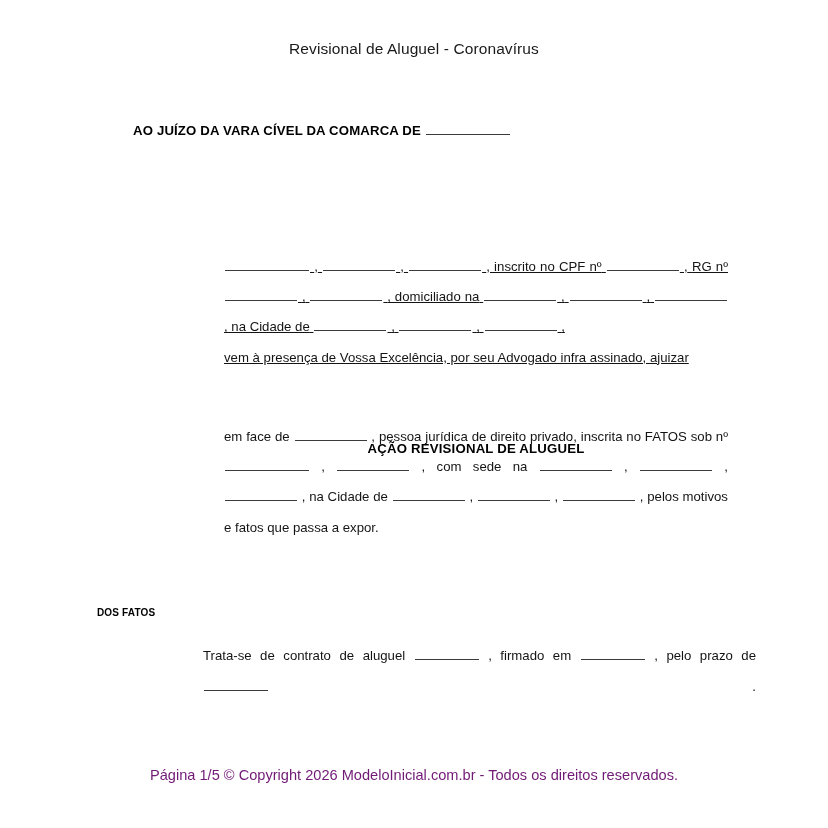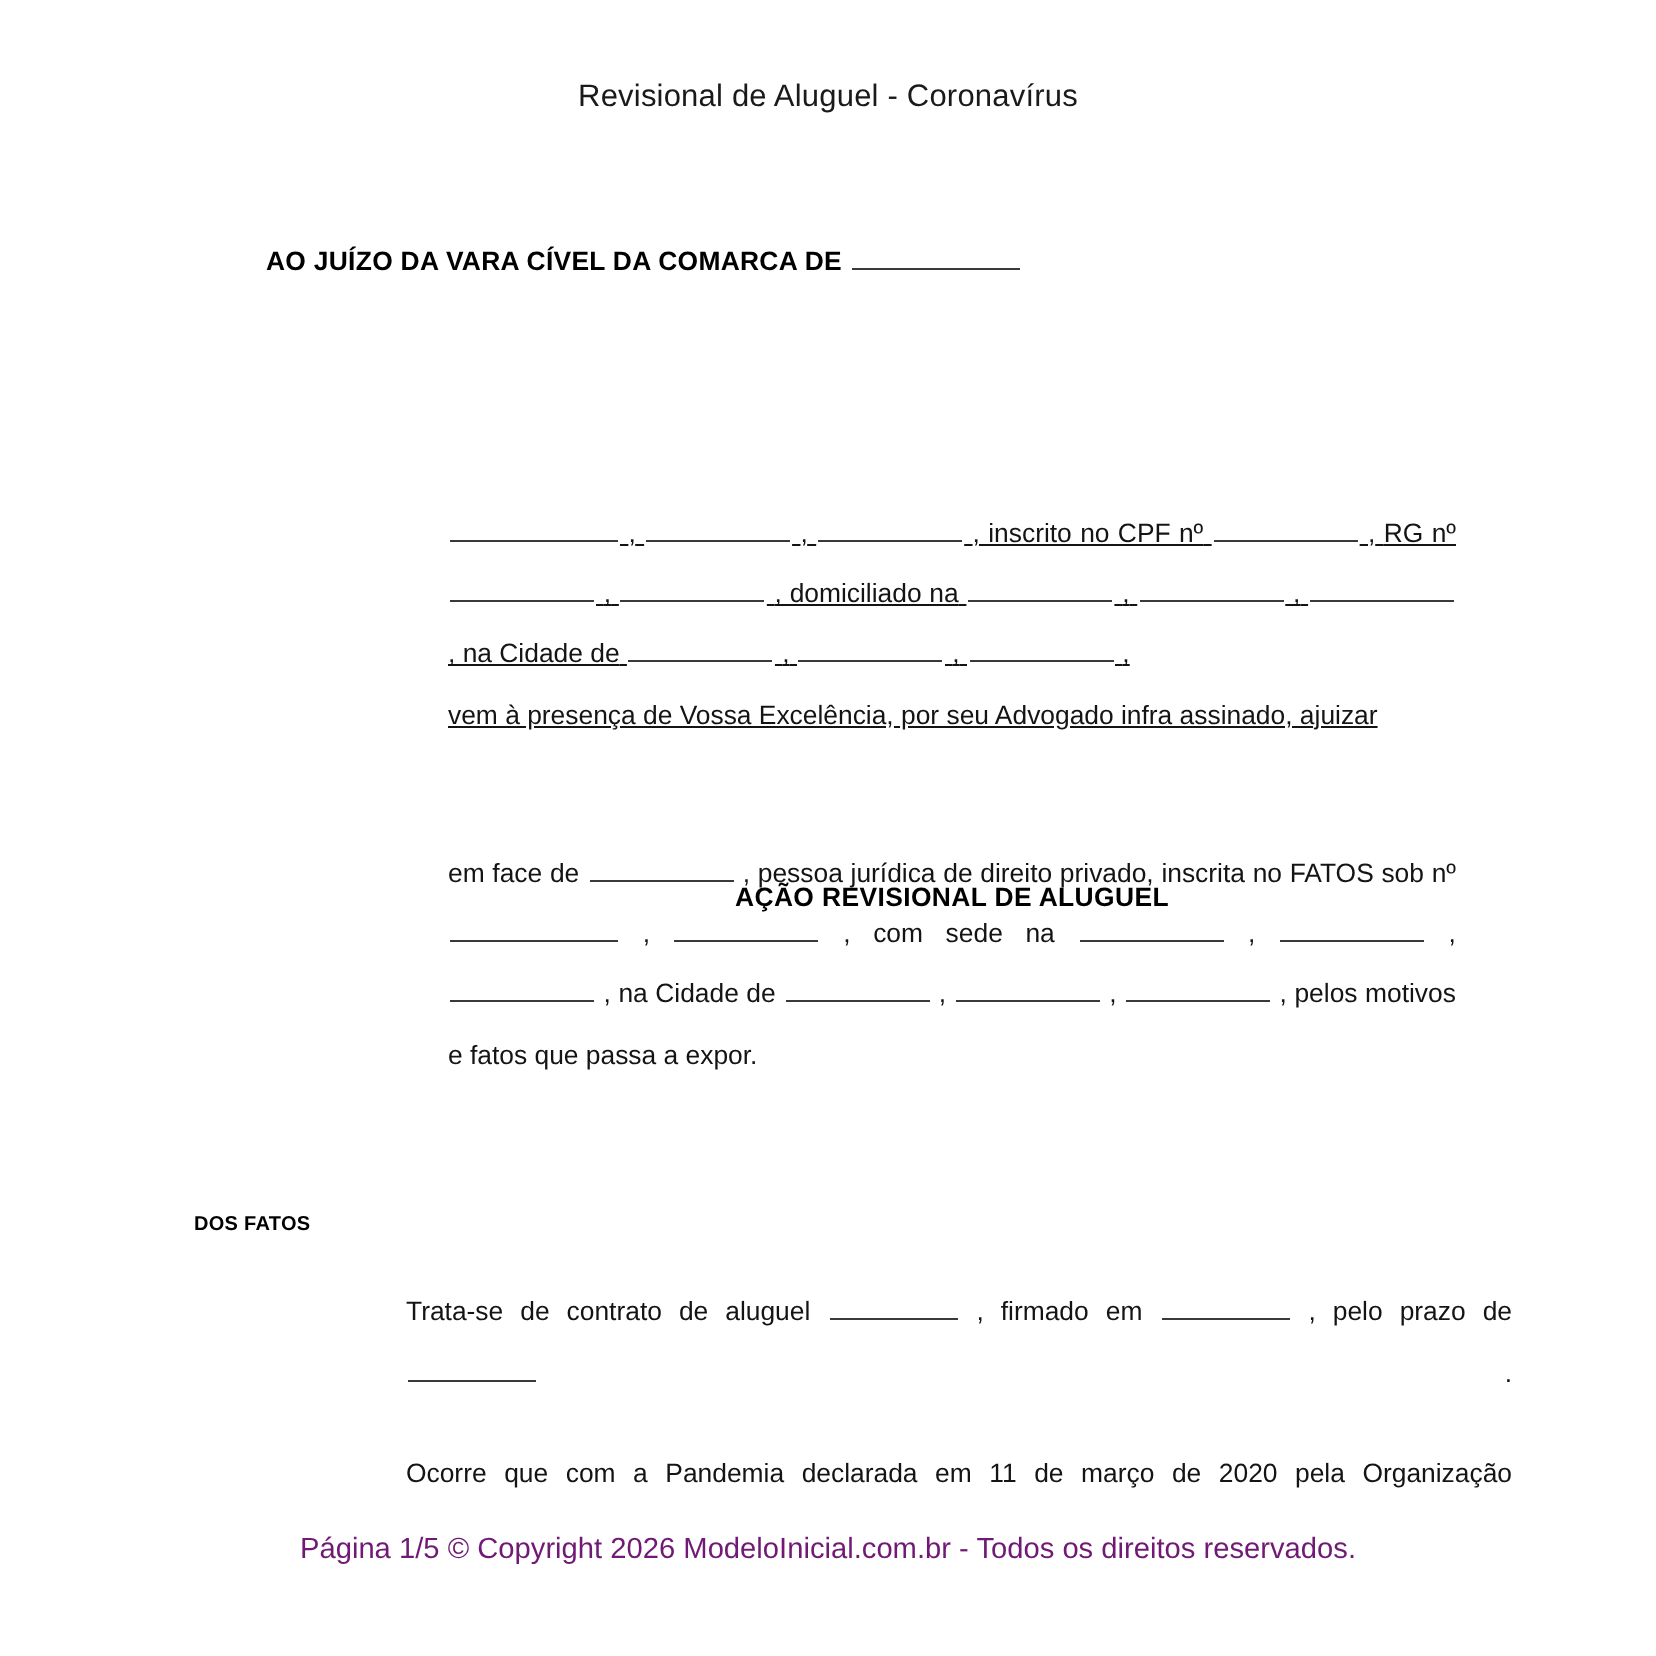--- a/index.html
+++ b/index.html
@@ -218,19 +218,16 @@
       <span>Trata-se de contrato de aluguel</span>
       <span class="blank w-sm"></span>
       <span>, firmado em</span>
       <span class="blank w-sm"></span>
       <span>, pelo prazo de</span>
       <span class="blank w-sm"></span>
       <span>.</span>
     </p>
   </div>
 
-  <div class="facts-block p2">
-    <p class="stretch-last">Ocorre que com a Pandemia declarada em 11 de março de 2020  pela Organização</p>
-  </div>
 
   <div class="footer">Página 1/5 © Copyright 2026 ModeloInicial.com.br - Todos os direitos reservados.</div>
 
 </div>
 
 </body></html>

